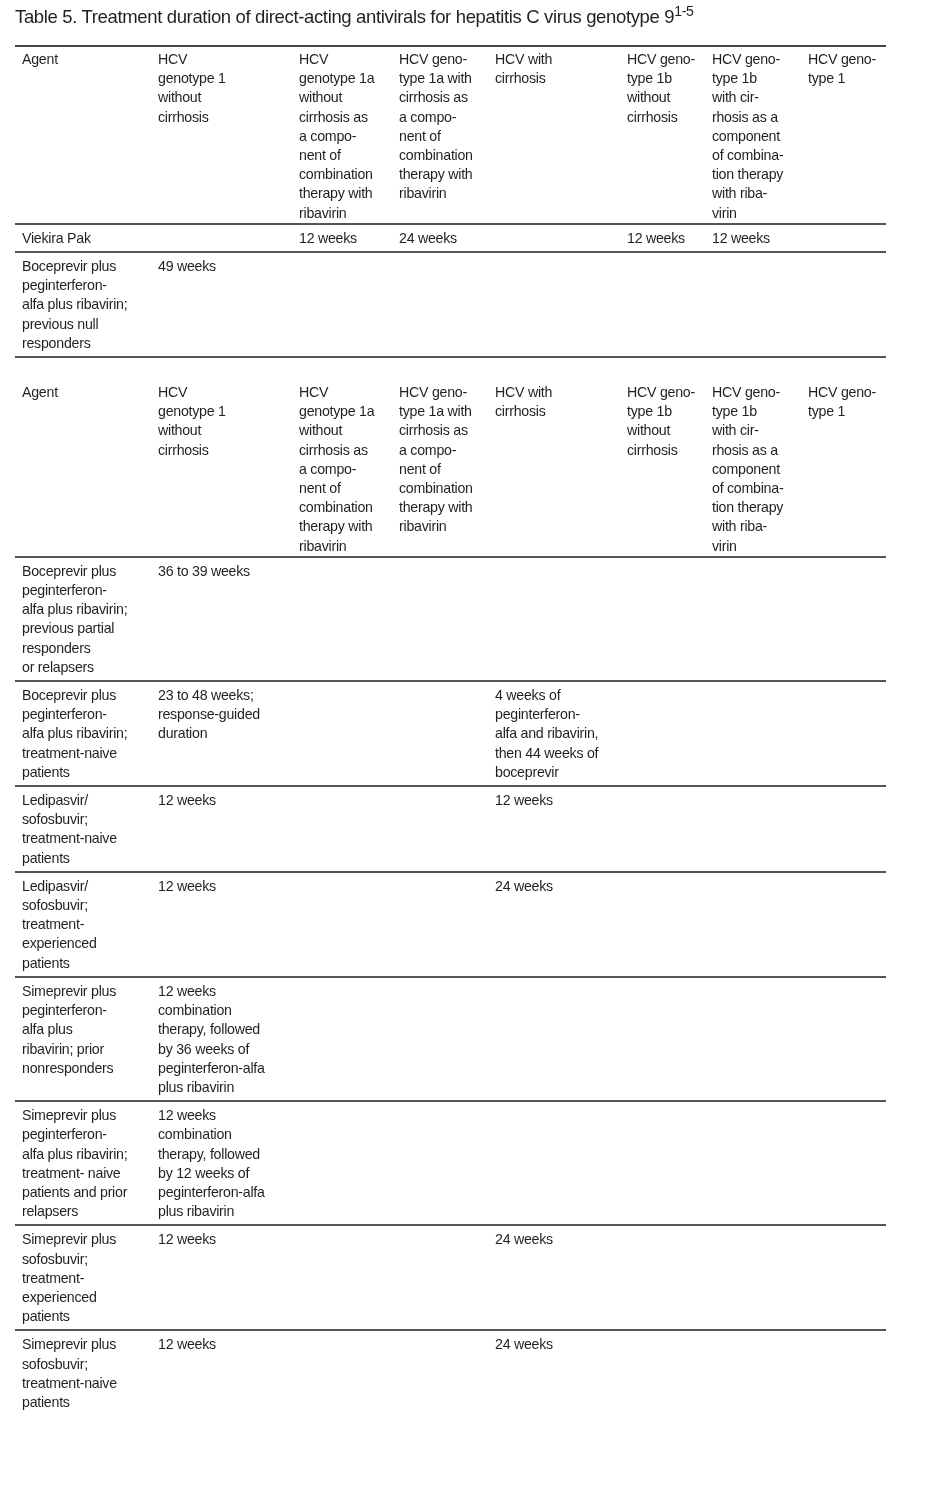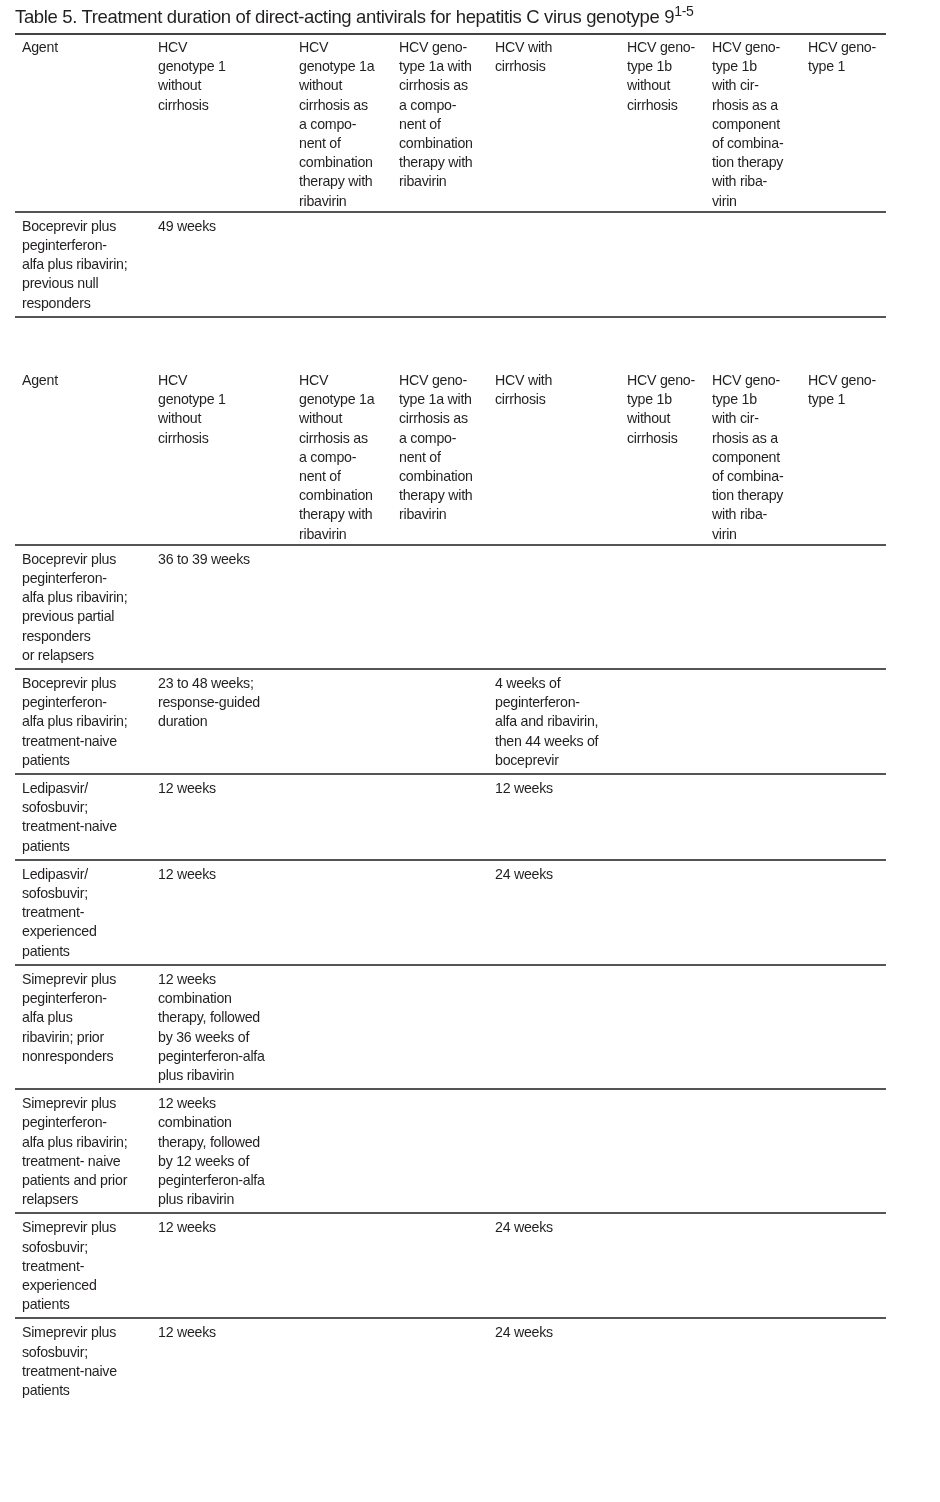--- a/index.html
+++ b/index.html
@@ -10,21 +10,21 @@
   }
   .title {
     position: absolute; left: 15px; top: 5px; width: 880px;
     font-size: 18.5px; letter-spacing: -0.35px; line-height: 24px;
     white-space: nowrap;
   }
   .title sup { font-size: 14px; vertical-align: 7px; line-height: 0; }
   .tbl {
     position: absolute; left: 15px; width: 871px;
     border-collapse: collapse; table-layout: fixed;
-    font-size: 14.2px; line-height: 19.2px; letter-spacing: -0.25px;
+    font-size: 14.2px; line-height: 19.2px; letter-spacing: -0.25px; margin-top: 12px;
   }
   .tbl td {
     vertical-align: top; padding: 4px 0 3px 7px; word-wrap: break-word;
     white-space: pre-line;
   }
   .tbl tr.hdr td { padding-top: 3px; padding-bottom: 0; }
   .tbl tr.row { border-top: 2px solid #555; }
   .tbl tr.hdr.first { border-top: 2px solid #444; }
   .tbl tr.last { border-bottom: 2px solid #555; }
   col.c0 { width: 136px; }
@@ -89,20 +89,30 @@
 with cir-
 rhosis as a
 component
 of combina-
 tion therapy
 with riba-
 virin</td>
         <td>HCV geno-
 type 1</td>
       </tr>
+      <tr class="row">
+        <td>Viekira Pak</td>
+        <td></td>
+        <td>12 weeks</td>
+        <td>24 weeks</td>
+        <td></td>
+        <td>12 weeks</td>
+        <td>12 weeks</td>
+        <td></td>
+      </tr>
       <tr class="row last">
         <td>Boceprevir plus
 peginterferon-
 alfa plus ribavirin;
 previous null
 responders</td>
         <td>49 weeks</td>
         <td></td>
         <td></td>
         <td></td>

